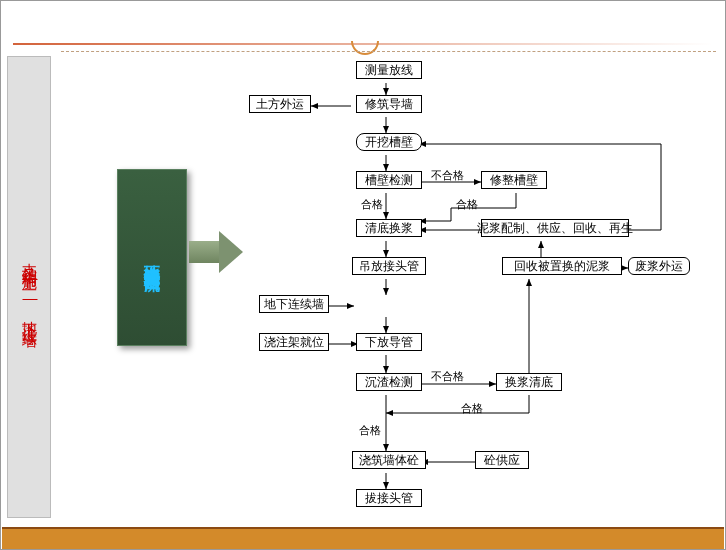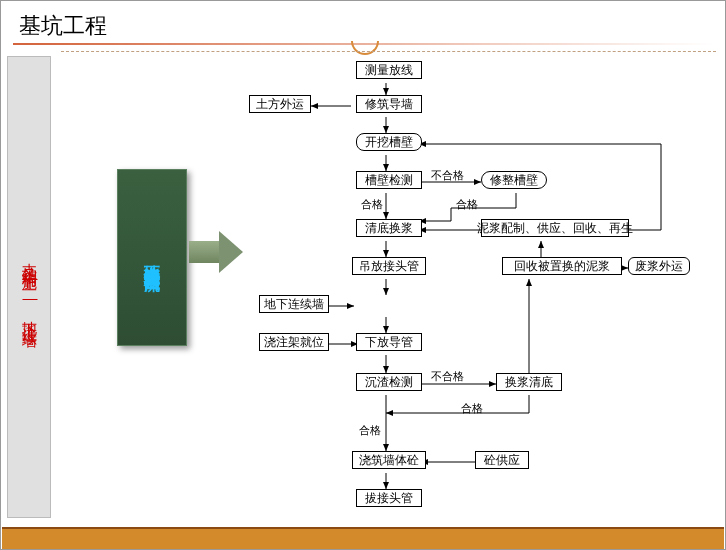--- a/index.html
+++ b/index.html
@@ -159,21 +159,20 @@
     width: 655px;
     height: 470px;
     pointer-events: none;
   }
 </style>
 </head>
 <body>
 
 <div class="page-frame">
 
-  <div class="title-bar">基坑工程</div>
   <div class="gradient-line"></div>
   <div class="top-semicircle"></div>
   <div class="dotted-line"></div>
 
   <div class="sidebar">
     <div class="sidebar-text">支护结构施工——地下连续墙</div>
   </div>
 
   <div class="green-panel">
     <div class="green-panel-text">地下连续墙施工工艺流程图</div>
@@ -236,21 +235,21 @@
 
       <line x1="414" y1="409" x2="360" y2="409" stroke="#000" marker-end="url(#ah)"></line>
 
     </svg>
 
     <div class="box" style="left:295px; top:8px; width:66px;">测量放线</div>
     <div class="box" style="left:295px; top:42px; width:66px;">修筑导墙</div>
     <div class="box" style="left:188px; top:42px; width:62px;">土方外运</div>
     <div class="box" style="left:295px; top:80px; width:66px;border-radius:8px;">开挖槽壁</div>
     <div class="box" style="left:295px; top:118px; width:66px;">槽壁检测</div>
-    <div class="box" style="left:420px; top:118px; width:66px;border-radius:10px;">修整槽壁</div>
+    <div class="box" style="left:420px; top:118px; width:66px;">修整槽壁</div>
     <div class="box" style="left:295px; top:166px; width:66px;">清底换浆</div>
     <div class="box" style="left:420px; top:166px; width:148px;font-family:Liberation Mono, monospace;">泥浆配制、供应、回收、再生</div>
     <div class="box" style="left:420px; top:204px; width:120px;margin-left:21px;">回收被置换的泥浆</div>
     <div class="box" style="left:567px; top:204px; width:62px;border-radius:6px;">废浆外运</div>
     <div class="box" style="left:291px; top:204px; width:74px;">吊放接头管</div>
     <div class="box" style="left:198px; top:242px; width:70px;">地下连续墙</div>
     <div class="box" style="left:198px; top:280px; width:70px;">浇注架就位</div>
     <div class="box" style="left:295px; top:280px; width:66px;">下放导管</div>
     <div class="box" style="left:295px; top:320px; width:66px;">沉渣检测</div>
     <div class="box" style="left:435px; top:320px; width:66px;">换浆清底</div>

